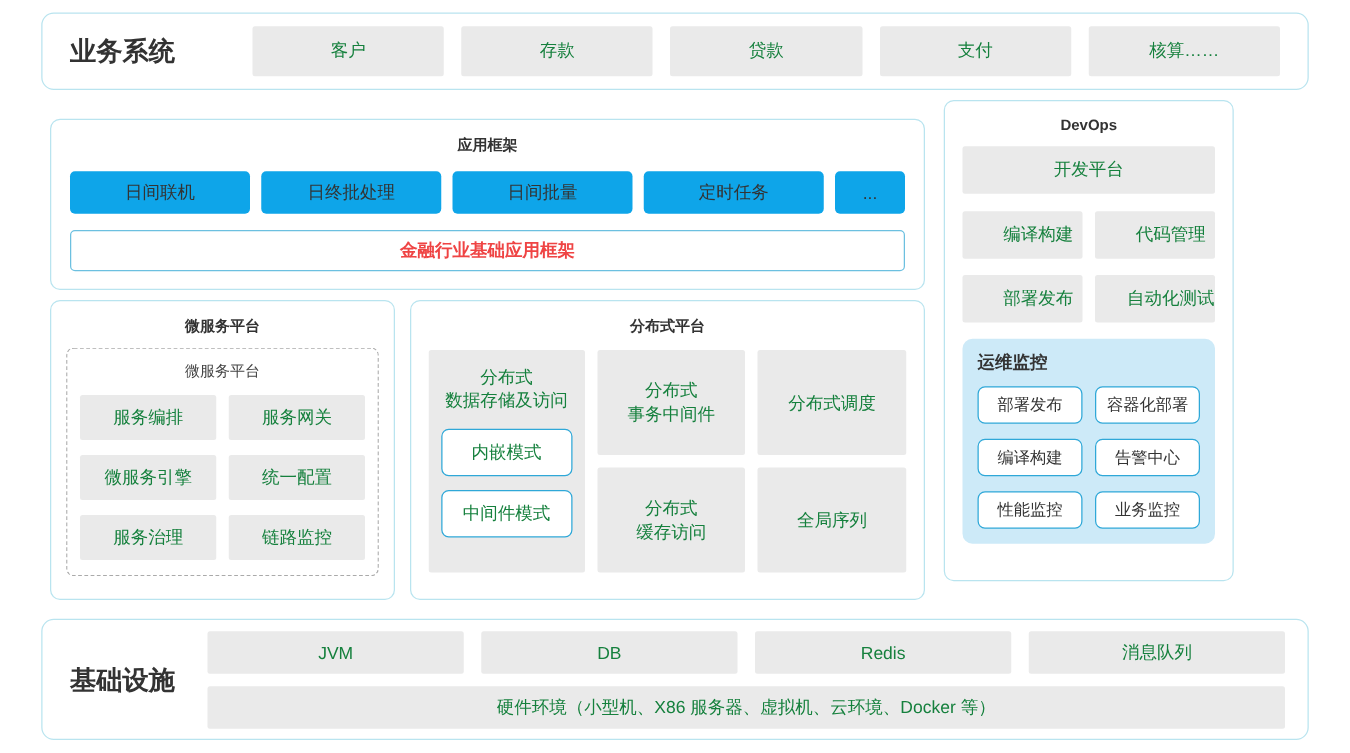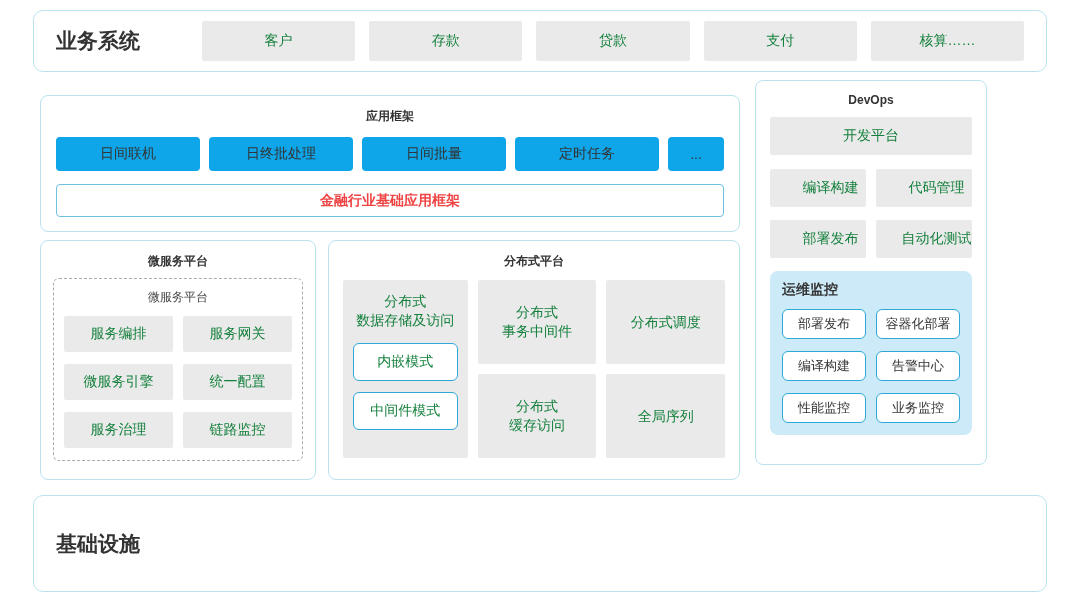--- a/index.html
+++ b/index.html
@@ -153,15 +153,24 @@
 事务中间件</div>
       <div class="gray-box cell">分布式调度</div>
       <div class="gray-box cell">分布式
 缓存访问</div>
       <div class="gray-box cell">全局序列</div>
     </div>
   </section>
 
   <section class="bar infra">
     <div class="bar-label">基础设施</div>
+    <div class="infra-content">
+      <div class="infra-row">
+        <div class="gray-box">JVM</div>
+        <div class="gray-box">DB</div>
+        <div class="gray-box">Redis</div>
+        <div class="gray-box">消息队列</div>
+      </div>
+      <div class="gray-box hw-box">硬件环境（小型机、X86 服务器、虚拟机、云环境、Docker 等）</div>
+    </div>
   </section>
 
 </div>
 
 </body></html>

